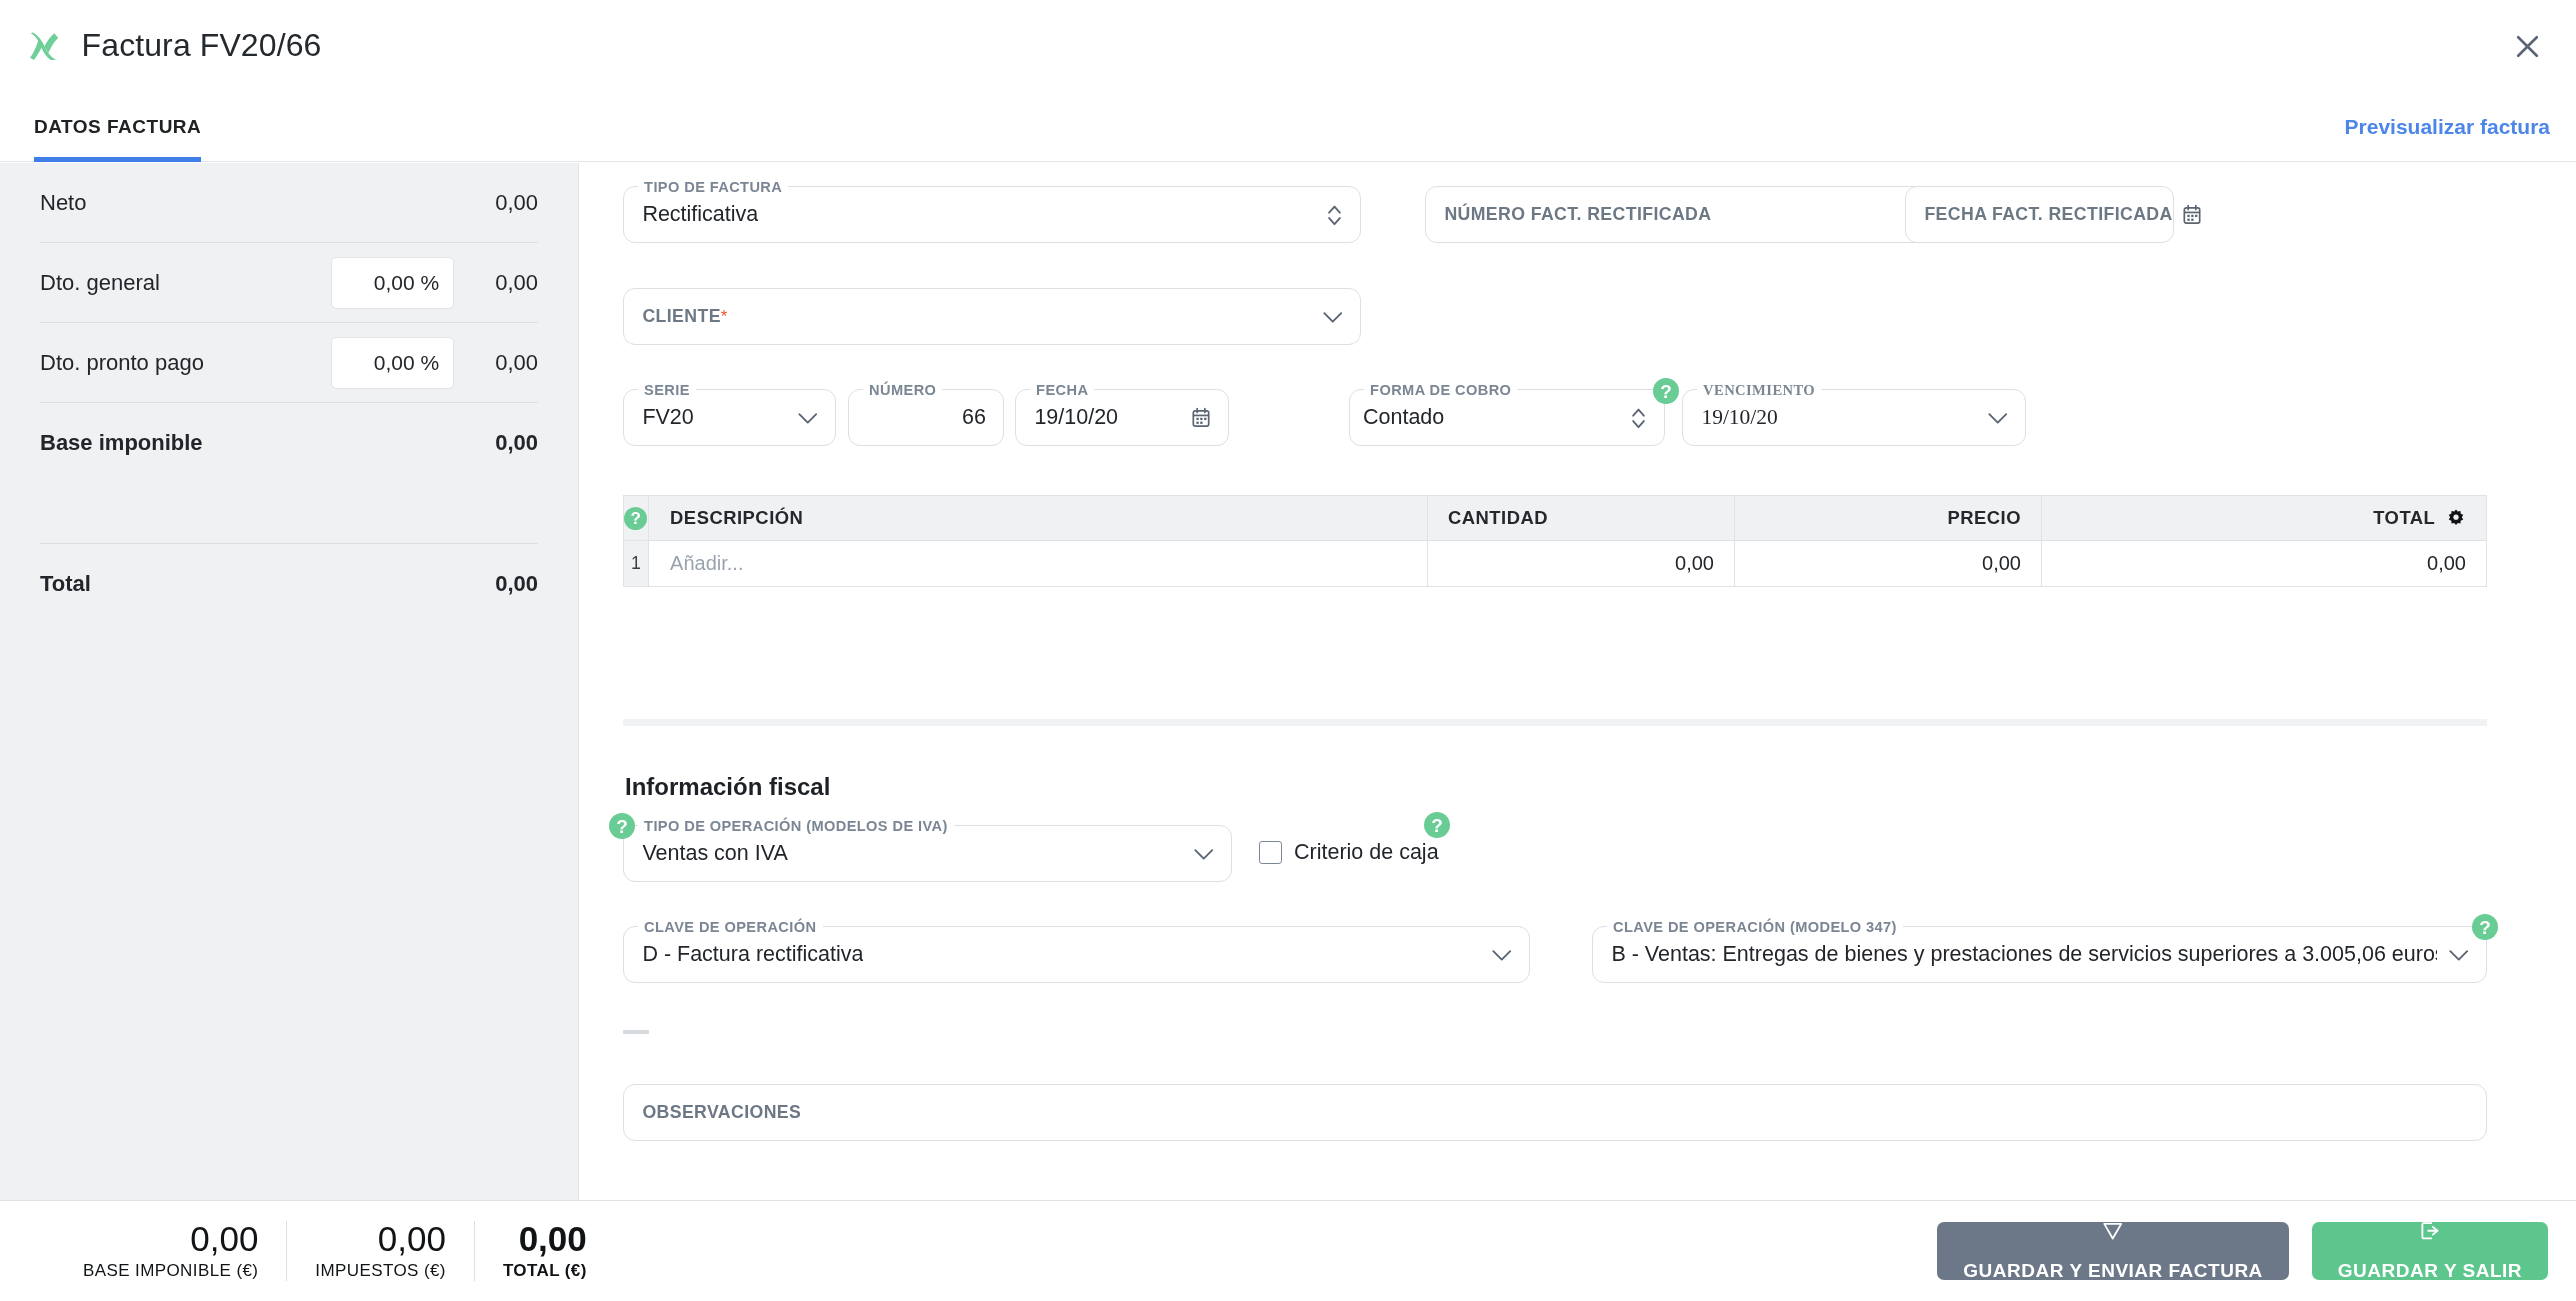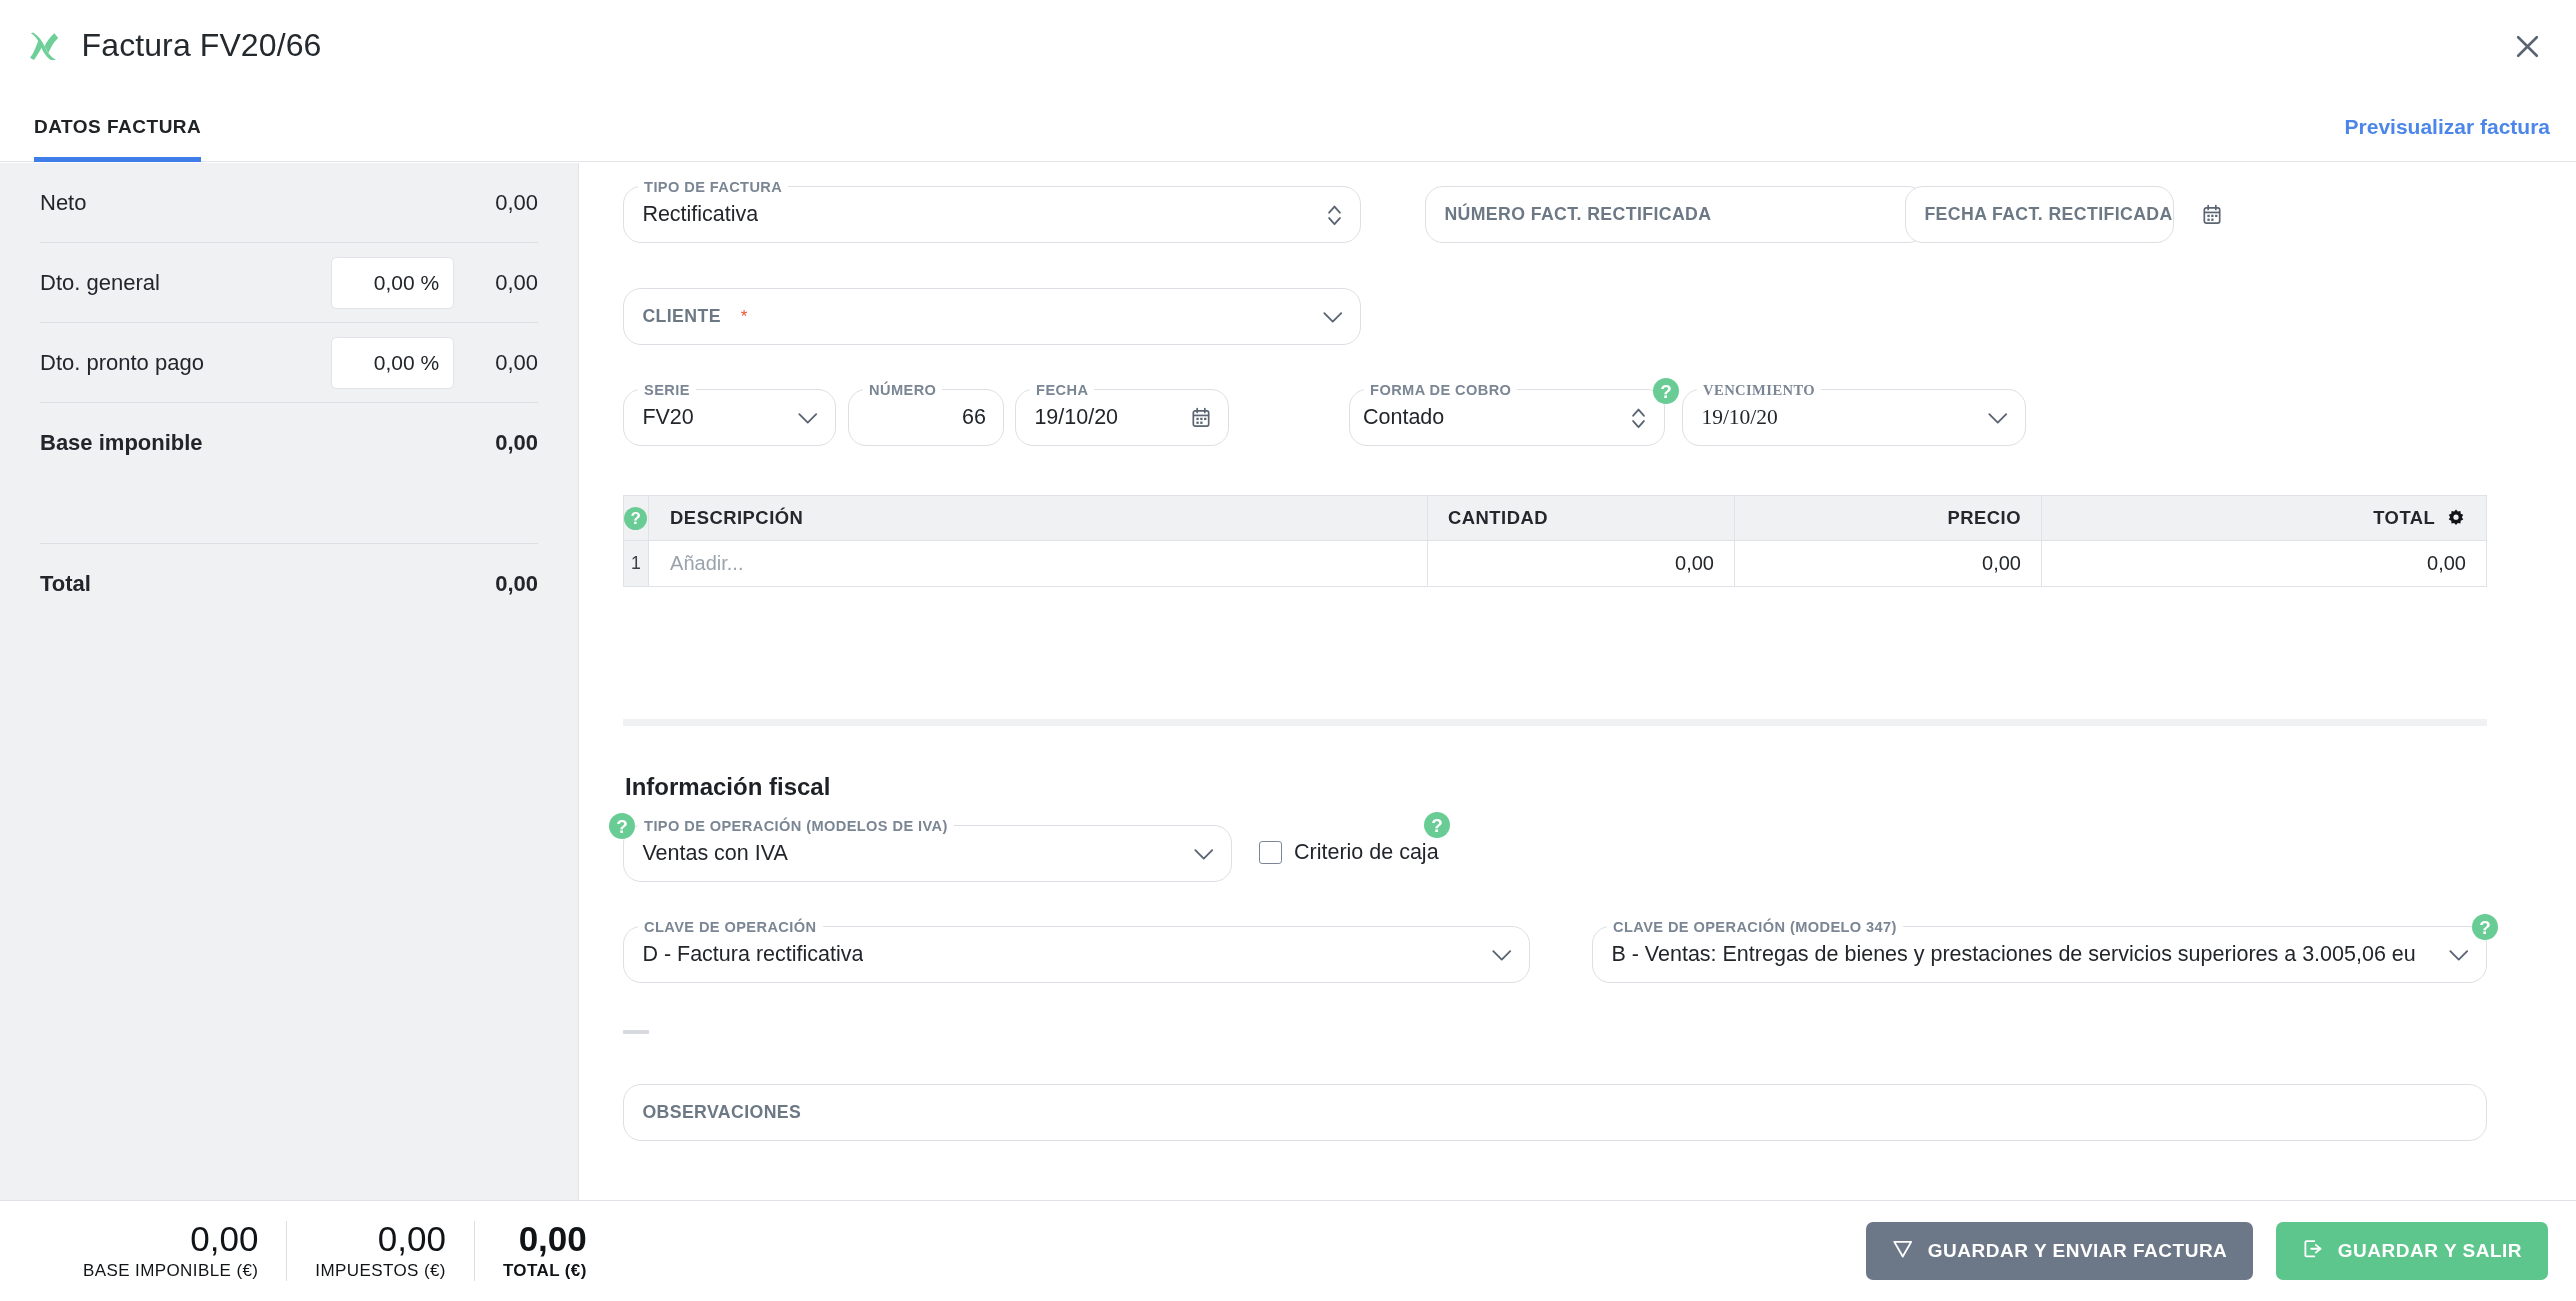--- a/index.html
+++ b/index.html
@@ -81,26 +81,25 @@
   
   .main {
     position: absolute; left: 580px; top: 163px; width: 1996px; height: 1038px;
     background: #ffffff;
     overflow: hidden;
   }
 
   
   .fld {
     position: absolute;
-    border: 0.8px solid #dcdfe3; border-radius: 18px;
+    border: 0.8px solid #dcdfe3; border-radius: 12px;
     background: #ffffff;
     display: flex; align-items: center;
     padding: 0 17px 0 18.4px;
     cursor: pointer;
-    gap: 20px;
   }
   .fld-legend {
     position: absolute; top: -8.4px; left: 14px;
     background: #ffffff; padding: 0 6.1px;
     font-size: 14.6px; font-weight: 600; letter-spacing: 0.4px;
     color: #7b8694; white-space: nowrap;
   }
   .fld-value {
     font-size: 21.5px; color: #22262b; white-space: nowrap; overflow: hidden;
   }
@@ -182,21 +181,21 @@
           padding: 0 28px; }
   .ftot + .ftot { border-left: 0.8px solid #dcdee1; }
   .ftot-val { font-size: 35px; color: #111417; line-height: 1.02; }
   .ftot-lab { font-size: 17px; letter-spacing: 0.4px; color: #111417; margin-top: 4.6px; }
   .ftot.strong .ftot-val, .ftot.strong .ftot-lab { font-weight: 700; }
 
   .btn {
     height: 58px; border-radius: 7px;
     display: flex; align-items: center; justify-content: center; gap: 14px;
     padding: 0 26px; cursor: pointer;
-    font-size: 19px; font-weight: 700; letter-spacing: 0.5px; color: #ffffff;
+    font-size: 19px; font-weight: 700; letter-spacing: 0.5px; color: #ffffff; flex-direction: column;
   }
   .btn-secondary { background: #6c7787; }
   .btn-primary { background: #5cc68d; }
   .btn-group { margin-left: auto; margin-right: 28px; display: flex; gap: 23px; }
 </style>
 </head>
 <body>
 
 <div class="topbar">
   <div class="logo-wrap">

